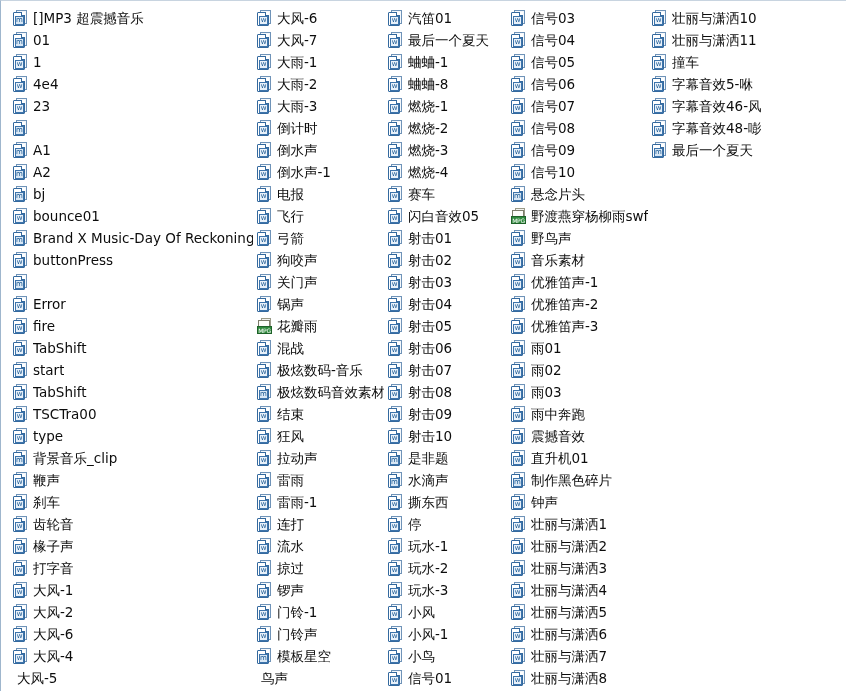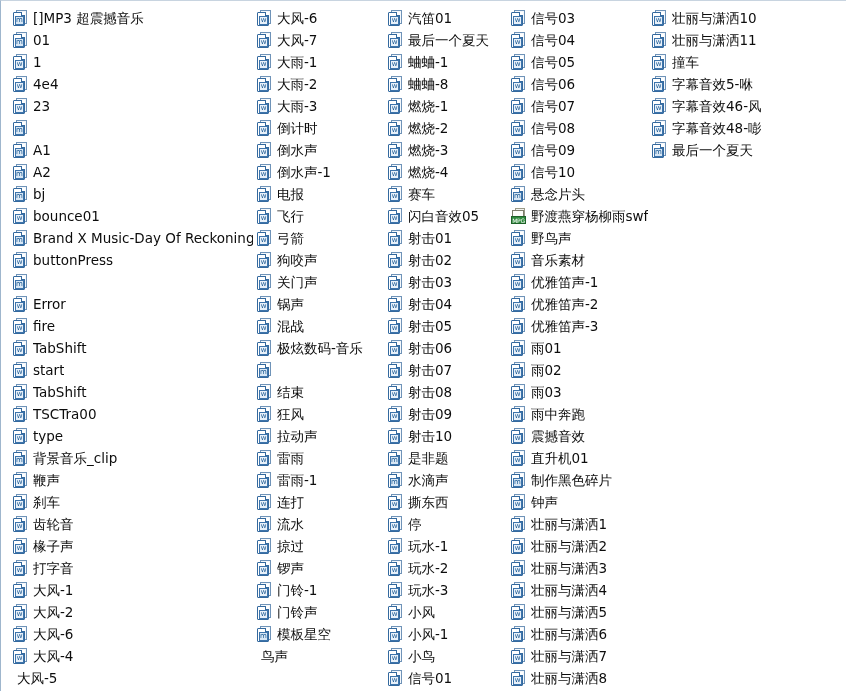--- a/index.html
+++ b/index.html
@@ -534,20 +534,28 @@
         <div class="file-item">
           <span class="icon icon-media v-w">
             <span class="page-back"></span>
             <span class="page-front">
               <span class="glyph">w</span>
             </span>
           </span>
           <span class="file-label">锅声</span>
         </div>
         <div class="file-item">
+          <span class="icon icon-mpg">
+            <span class="page-back"></span>
+            <span class="page-front"></span>
+            <span class="tag">MPG</span>
+          </span>
+          <span class="file-label">花瓣雨</span>
+        </div>
+        <div class="file-item">
           <span class="icon icon-media v-w">
             <span class="page-back"></span>
             <span class="page-front">
               <span class="glyph">w</span>
             </span>
           </span>
           <span class="file-label">混战</span>
         </div>
         <div class="file-item">
           <span class="icon icon-media v-w">
@@ -558,20 +566,21 @@
           </span>
           <span class="file-label">极炫数码-音乐</span>
         </div>
         <div class="file-item">
           <span class="icon icon-media v-m">
             <span class="page-back"></span>
             <span class="page-front">
               <span class="glyph">m</span>
             </span>
           </span>
+          <span class="file-label">极炫数码音效素材</span>
         </div>
         <div class="file-item">
           <span class="icon icon-media v-w">
             <span class="page-back"></span>
             <span class="page-front">
               <span class="glyph">w</span>
             </span>
           </span>
           <span class="file-label">结束</span>
         </div>

